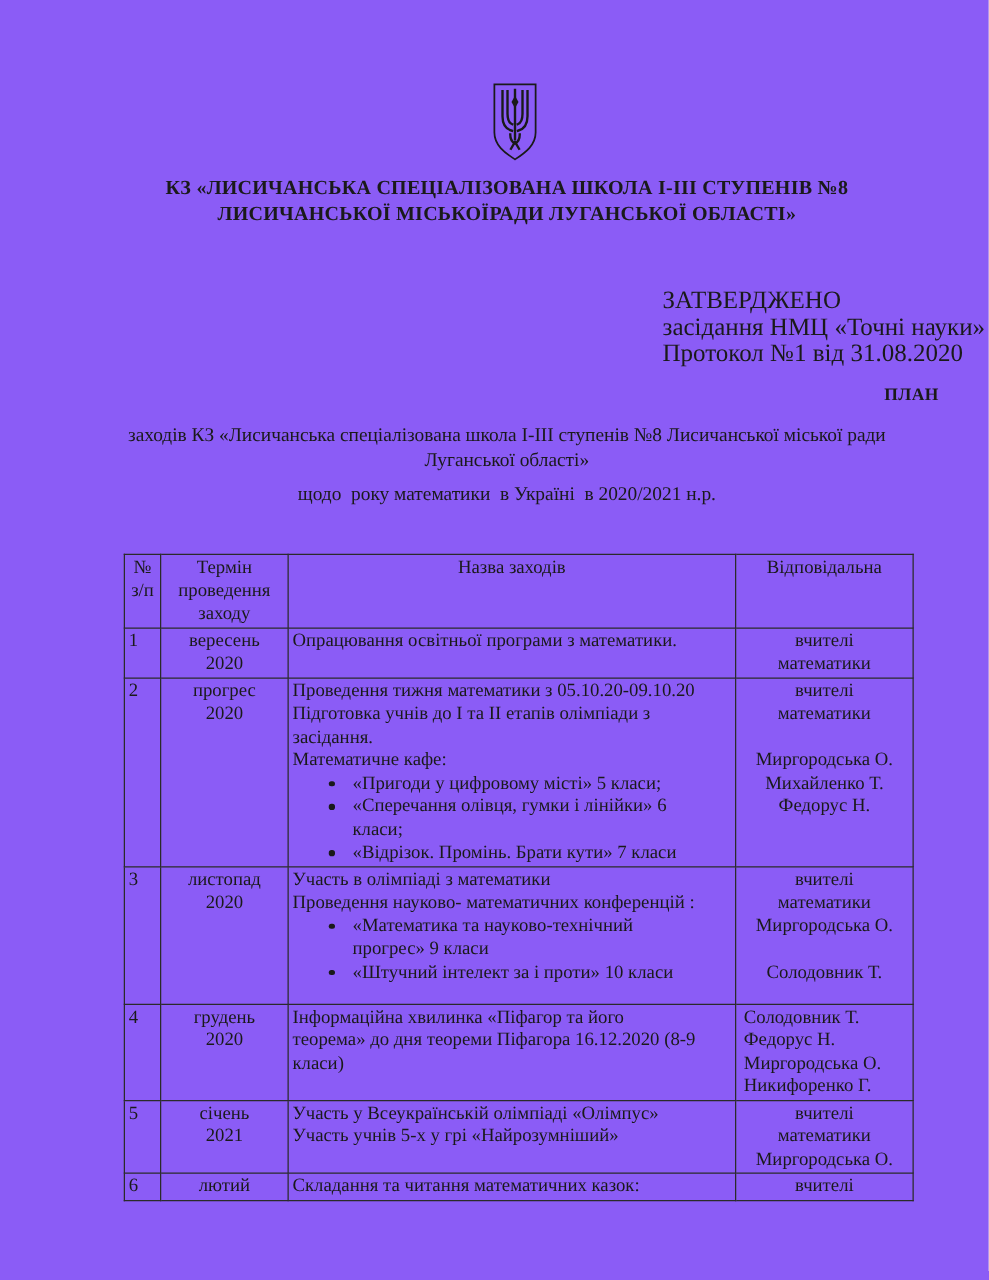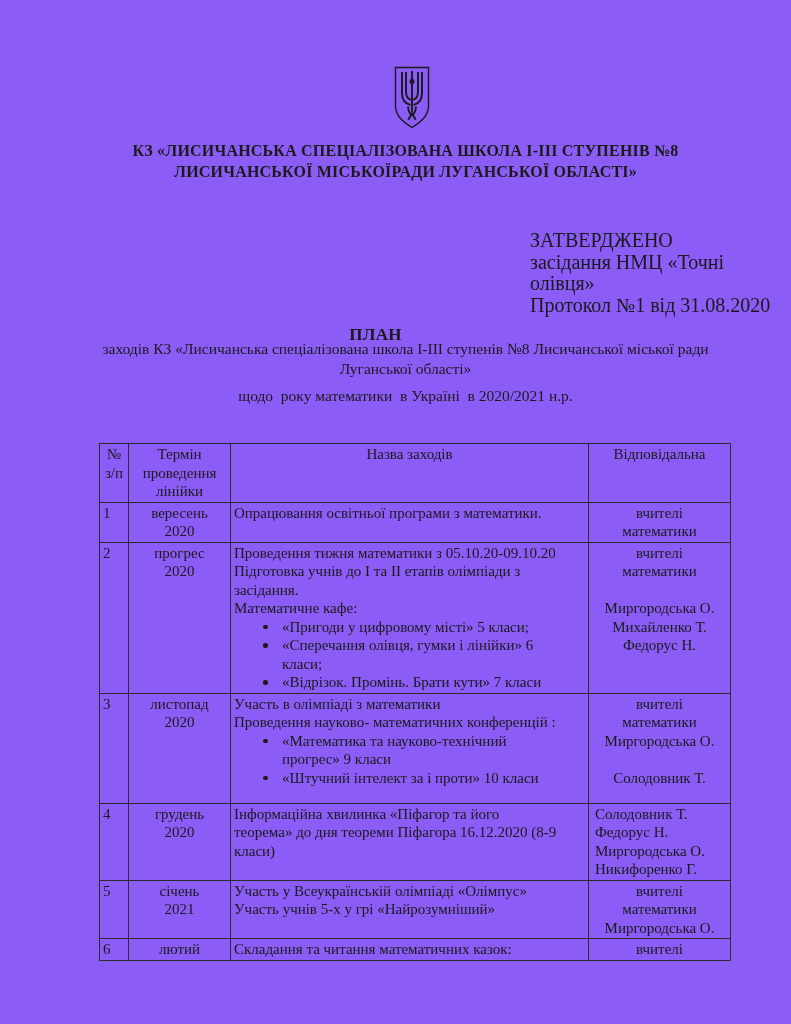--- a/index.html
+++ b/index.html
@@ -24,23 +24,22 @@
     line-height:20.5px;
     white-space:pre-line;
     letter-spacing:0.2px;
   }
   .approval {
     position:absolute; left:530px; top:230px;
     font-size:20px; line-height:21.5px;
   }
   .plan-heading {
     position:absolute; left:0; right:40px; top:309px;
-    text-align:center; font-size:17px; font-weight:bold;
+    text-align:right; font-size:14px; font-weight:bold;
     letter-spacing:0.3px;
-    margin-top:16px;
   }
   .plan-subtitle {
     position:absolute; left:60px; right:40px; top:339px;
     text-align:center; font-size:15.5px; line-height:19.5px;
     white-space:pre-line;
   }
   .plan-subject {
     position:absolute; left:60px; right:40px; top:387px;
     text-align:center; font-size:15.5px;
     white-space:pre-wrap;
@@ -107,21 +106,21 @@
       </g>
       <path d="M20,10.5 L17.2,15.5 L20,20.5 L22.8,15.5 Z" fill="#1a1a1a"></path>
     </svg>
   </div>
 
   <div class="school-title">КЗ «ЛИСИЧАНСЬКА СПЕЦІАЛІЗОВАНА ШКОЛА І-ІІІ   СТУПЕНІВ №8
 ЛИСИЧАНСЬКОЇ МІСЬКОЇРАДИ ЛУГАНСЬКОЇ ОБЛАСТІ»</div>
 
   <div class="approval">
     <div>ЗАТВЕРДЖЕНО</div>
-    <div>засідання НМЦ «Точні олівця»</div>
+    <div>засідання НМЦ «Точні науки»</div>
     <div>Протокол №1 від 31.08.2020</div>
   </div>
 
   <div class="plan-heading">ПЛАН</div>
   <div class="plan-subtitle">заходів КЗ «Лисичанська спеціалізована школа І-ІІІ ступенів №8 Лисичанської міської ради
 Луганської області»</div>
   <div class="plan-subject">щодо  року математики  в Україні  в 2020/2021 н.р.</div>
 
   <div class="table-wrap">
     <table class="plan">
@@ -130,21 +129,21 @@
           <col class="w-term">
           <col class="w-act">
           <col class="w-resp">
       </colgroup>
       <thead>
         <tr>
           <th>№
 з/п</th>
           <th>Термін
 проведення
-лінійки</th>
+заходу</th>
           <th>Назва заходів</th>
           <th>Відповідальна</th>
         </tr>
       </thead>
       <tbody id="plan-body">
           <tr>
             <td class="c-num">1</td>
             <td class="c-term">
               <div>вересень</div>
               <div>2020</div>

